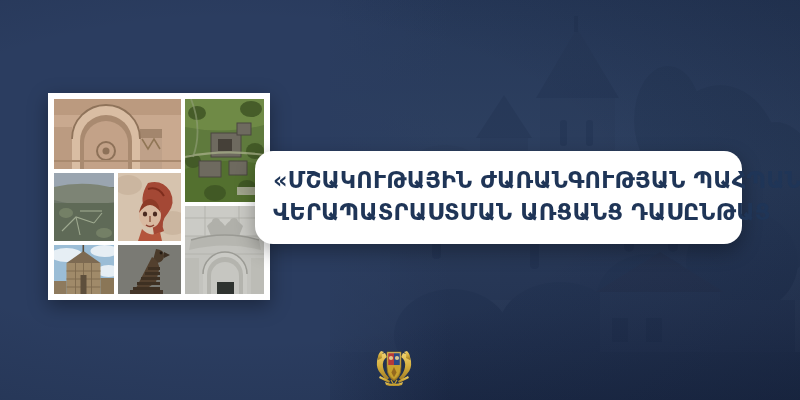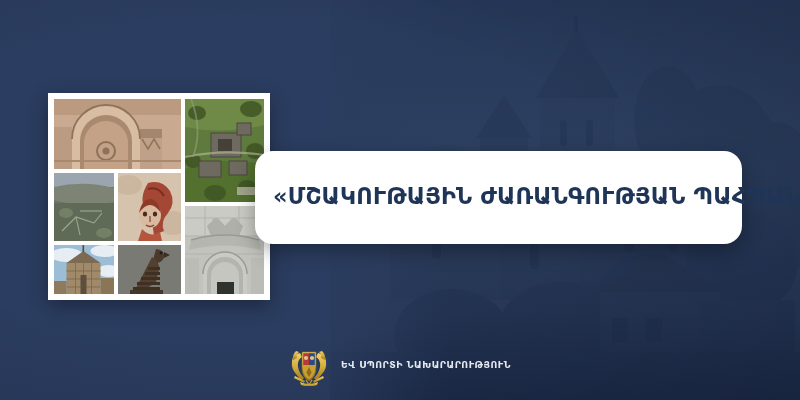--- a/index.html
+++ b/index.html
@@ -373,20 +373,21 @@
           <rect x="0" y="52" width="14" height="36" fill="#bcbcb6"></rect>
           <rect x="66" y="52" width="13" height="36" fill="#bcbcb6"></rect>
         </svg>
       </div>
 
     </div>
   </div>
 
   <div class="title-card">
     <div class="title-line l1">«ՄՇԱԿՈՒԹԱՅԻՆ ԺԱՌԱՆԳՈՒԹՅԱՆ ՊԱՀՊԱՆՈՒԹՅՈՒՆ»</div>
+    <div class="title-line l2">ՎԵՐԱՊԱՏՐԱՍՏՄԱՆ ԱՌՑԱՆՑ ԴԱՍԸՆԹԱՑ</div>
   </div>
 
   <div class="footer">
     <div class="emblem">
       <svg viewBox="0 0 40 42" aria-hidden="true">
         <defs>
           <linearGradient id="goldG" x1="0" y1="0" x2="0" y2="1">
             <stop offset="0%" stop-color="#f0d271"></stop>
             <stop offset="48%" stop-color="#d4ae3c"></stop>
             <stop offset="100%" stop-color="#9c7722"></stop>
@@ -407,17 +408,16 @@
         <circle cx="17" cy="14" r="2.1" fill="#e9d694" opacity="0.9"></circle>
         <circle cx="23" cy="14" r="2.1" fill="#e9d694" opacity="0.9"></circle>
 
         <path d="M6 32 l10 5 l-1 2 l-10 -5 z" fill="url(#goldG)"></path>
         <path d="M34 32 l-10 5 l1 2 l10 -5 z" fill="url(#goldG)"></path>
         <path d="M11 38 q9 4 18 0 l-1 3 q-8 3 -16 0 z" fill="url(#goldG)"></path>
         <path d="M17 36 l3 5 l3 -5" fill="none" stroke="#c8a12e" stroke-width="1.2"></path>
       </svg>
     </div>
     <div class="footer-text">
-      <div>ԵՎ ՍՊՈՐՏԻ ՆԱԽԱՐԱՐՈՒԹՅՈՒՆ</div>
     </div>
   </div>
 
 </div>
 
 </body></html>

